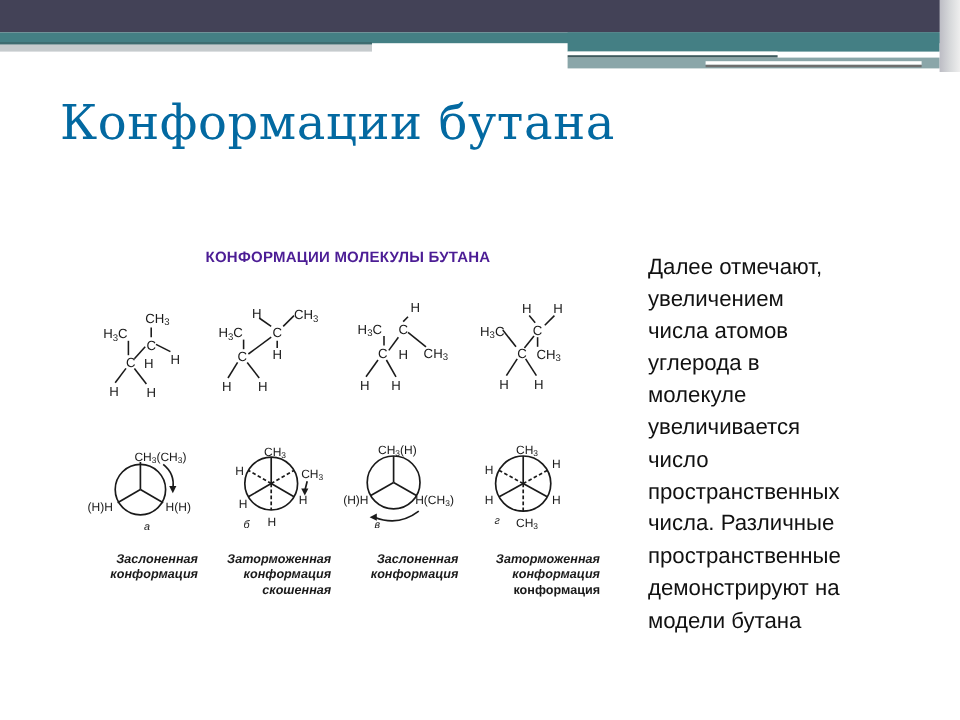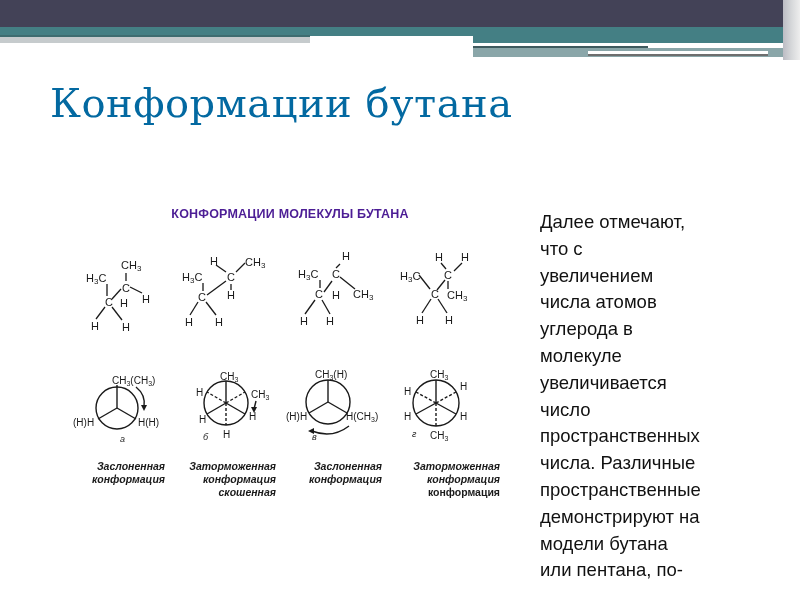--- a/index.html
+++ b/index.html
@@ -209,26 +209,24 @@
   </div>
   <div class="caption" style="left:326px; top:265px; width:104px;">
     <span>Заторможенная</span>
     <span>конформация</span>
     <span class="up">конформация</span>
   </div>
 </div>
 
 <div class="body-text">
   <div>Далее отмечают,</div>
-  <div>что с</div>
   <div>увеличением</div>
   <div>числа атомов</div>
   <div>углерода в</div>
   <div>молекуле</div>
   <div>увеличивается</div>
   <div>число</div>
   <div>пространственных</div>
   <div>числа. Различные</div>
   <div>пространственные</div>
   <div>демонстрируют на</div>
   <div>модели бутана</div>
-  <div>или пентана, по-</div>
 </div>
 
 </body></html>

